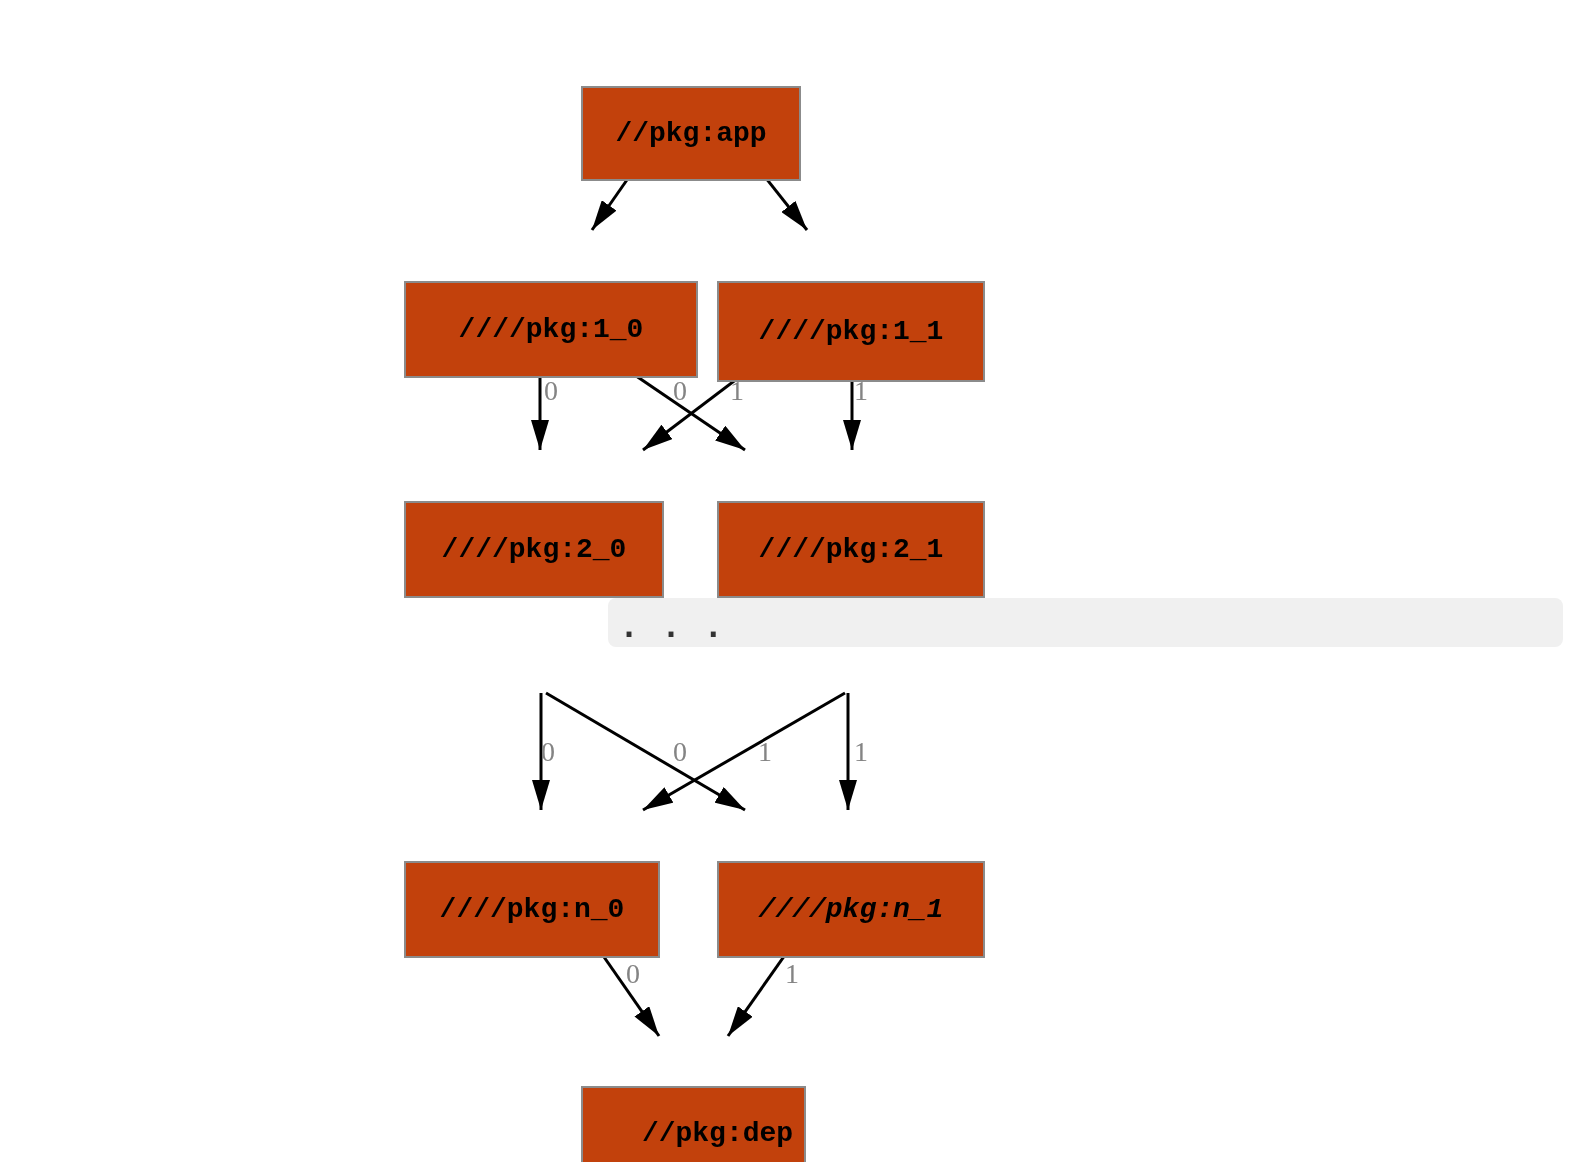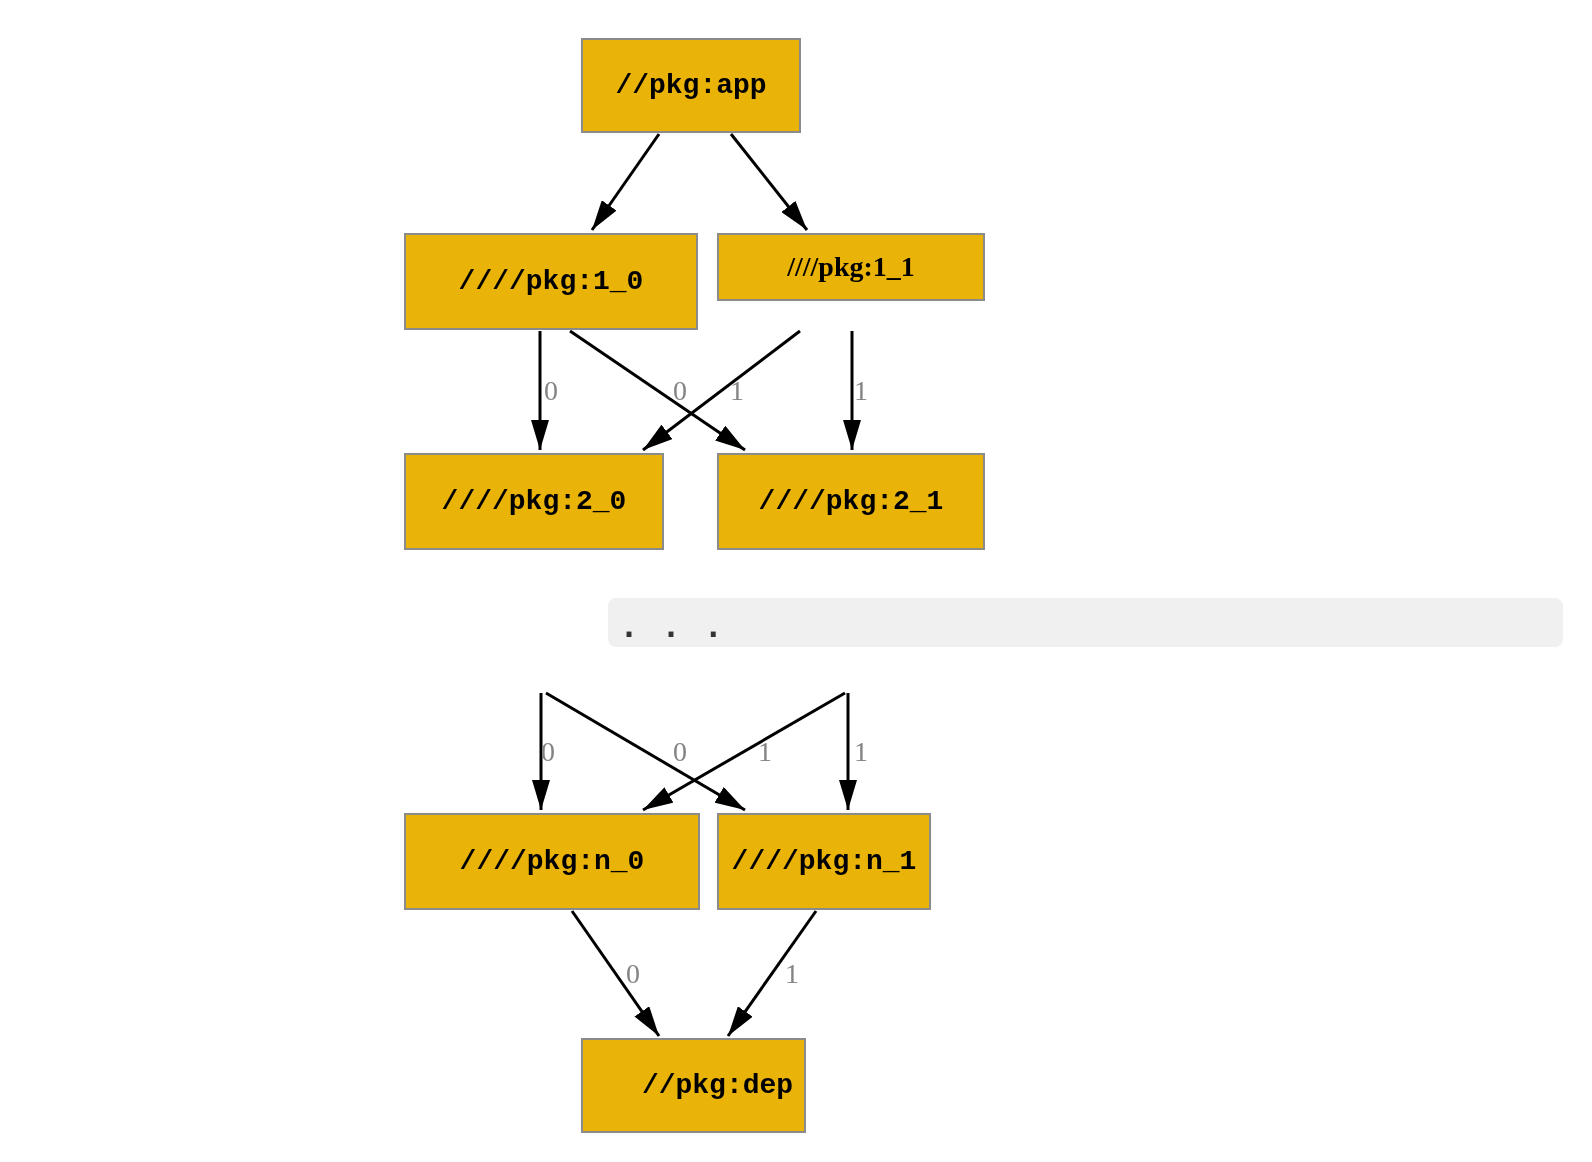--- a/index.html
+++ b/index.html
@@ -3,32 +3,32 @@
 <meta charset="utf-8">
 <style>
   html,body{margin:0;padding:0;background:#ffffff;}
   .canvas{
     position:relative;width:1592px;height:1162px;background:#ffffff;
     overflow:hidden;font-family:"Liberation Sans",sans-serif;
   }
   .edges{position:absolute;left:0;top:0;width:1592px;height:1162px;}
   .node{
     position:absolute;box-sizing:border-box;
-    background:#eab308;border:2px solid #8b8b8b;
+    background:#c2410c;border:2px solid #8b8b8b;
     display:flex;align-items:center;justify-content:center;
     font-family:"Liberation Mono",monospace;font-weight:bold;
-    font-size:28px;color:#000000;white-space:nowrap;
+    font-size:28px;color:#000000;white-space:nowrap;margin-top:48px;
   }
   .node-app{left:581px;top:38px;width:220px;height:95px;}
   .node-1-0{left:404px;top:233px;width:294px;height:97px;}
-  .node-1-1{left:717px;top:233px;width:268px;height:68px;font-family:Liberation Serif, serif;}
+  .node-1-1{left:717px;top:233px;width:268px;height:101px;}
   .node-2-0{left:404px;top:453px;width:260px;height:97px;}
   .node-2-1{left:717px;top:453px;width:268px;height:97px;text-align:center;}
-  .node-n-0{left:404px;top:813px;width:296px;height:97px;text-align:center;}
-  .node-n-1{left:717px;top:813px;width:214px;height:97px;}
+  .node-n-0{left:404px;top:813px;width:256px;height:97px;text-align:center;}
+  .node-n-1{left:717px;top:813px;width:268px;height:97px;font-style:italic;}
   .node-dep{left:581px;top:1038px;width:225px;height:95px;padding-left:48px;}
   .ellipsis-band{
     position:absolute;left:608px;top:598px;width:955px;height:49px;
     background:#f0f0f0;border-radius:8px;
     display:flex;align-items:center;padding-left:12px;box-sizing:border-box;
   }
   .ellipsis-band span{
     font-family:"DejaVu Sans Mono",monospace;font-weight:bold;
     font-size:30px;letter-spacing:3px;color:#333333;line-height:1;
     transform:translateY(4px);

